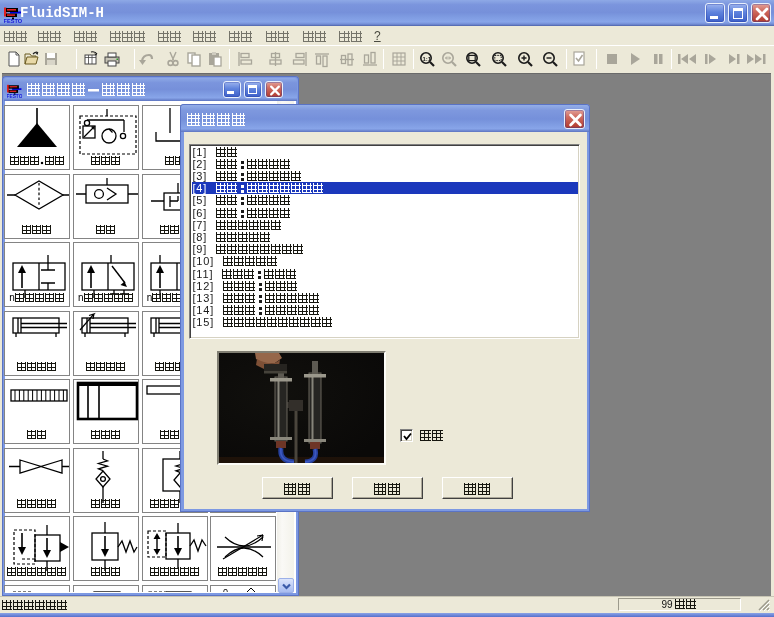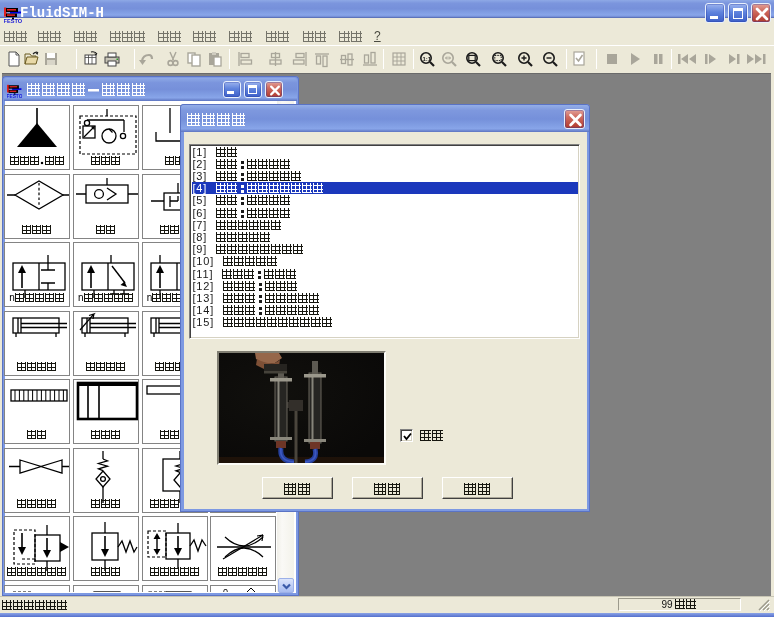--- a/index.html
+++ b/index.html
@@ -5,21 +5,21 @@
  font-family:"Liberation Sans",sans-serif;background:#ece9d8}
 .abs{position:absolute}
 .z{display:inline-block;vertical-align:top;}
 .zk{background-image:repeating-linear-gradient(0deg,#16160f 0 1px,rgba(0,0,0,0) 1px 3.4px),repeating-linear-gradient(90deg,#16160f 0 1px,rgba(0,0,0,0) 1px 3.8px);}
 .zg{background-image:repeating-linear-gradient(0deg,#75746a 0 1px,rgba(0,0,0,0) 1px 4.2px),repeating-linear-gradient(90deg,#75746a 0 1px,rgba(0,0,0,0) 1px 4.6px);}
 .zw{background-image:repeating-linear-gradient(0deg,#fff 0 1px,rgba(0,0,0,0) 1px 3.4px),repeating-linear-gradient(90deg,#fff 0 1px,rgba(0,0,0,0) 1px 3.8px);}
 .cell{position:absolute;width:66px;height:65px;border:1px solid #848484;background:#fff;overflow:hidden}
 .lbl{position:absolute;left:0;right:0;bottom:3px;text-align:center;line-height:10px;white-space:nowrap}
 </style></head><body>
 
-<div class="abs" style="left:0;top:0;width:774px;height:18px;background:linear-gradient(180deg,#8ea9e6 0%,#7b95dd 18%,#7690da 48%,#7f9ce2 66%,#88a5e9 84%,#738dd6 93%,#4d62a8 100%)">
+<div class="abs" style="left:0;top:0;width:774px;height:26px;background:linear-gradient(180deg,#8ea9e6 0%,#7b95dd 18%,#7690da 48%,#7f9ce2 66%,#88a5e9 84%,#738dd6 93%,#4d62a8 100%)">
 <div class="abs" style="left:4px;top:3px"><svg width="18" height="20" viewBox="0 0 18 20">
 <rect x="0" y="4.5" width="2.5" height="9" fill="#e02020"></rect>
 <rect x="2" y="5" width="12" height="4" fill="#000"></rect>
 <rect x="3" y="6" width="9" height="1.6" fill="#e02020"></rect>
 <rect x="6" y="8.5" width="11" height="2" fill="#0000e0"></rect>
 <rect x="6" y="8" width="8" height="1" fill="#000"></rect>
 <rect x="2" y="10.5" width="11" height="3.5" fill="#000"></rect>
 <rect x="3" y="11.3" width="8" height="1.6" fill="#e02020"></rect>
 <rect x="8" y="14.5" width="2" height="2" fill="#000"></rect>
 <text x="-0.5" y="19.5" font-family="Liberation Sans" font-size="5.6" font-weight="bold" fill="#1515d8">FESTO</text>

